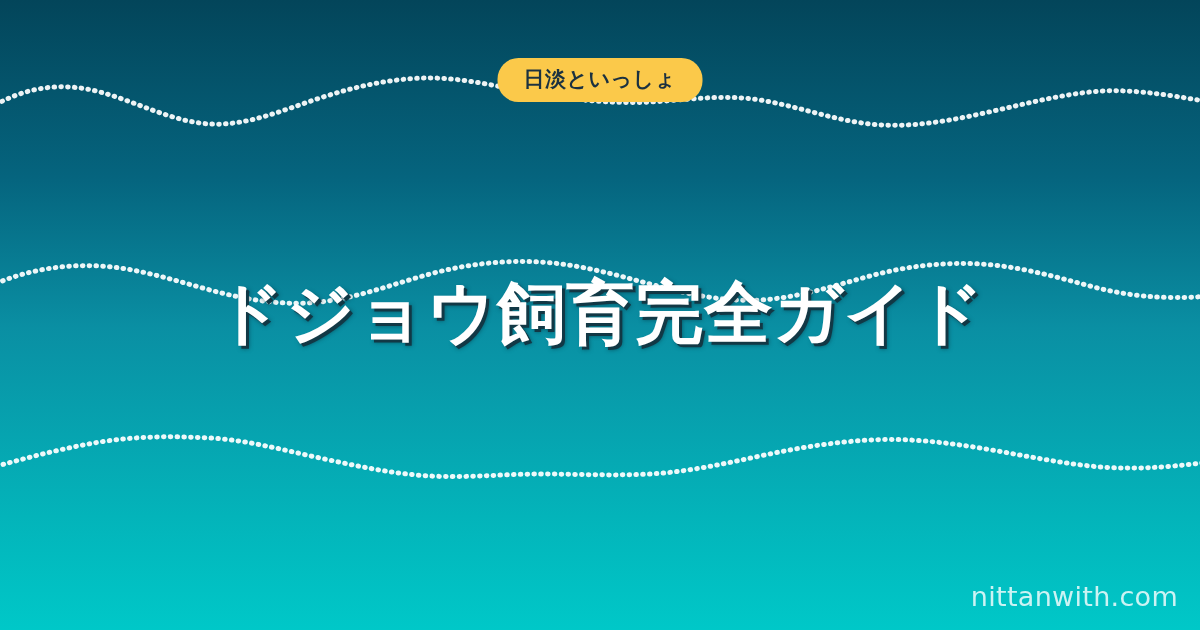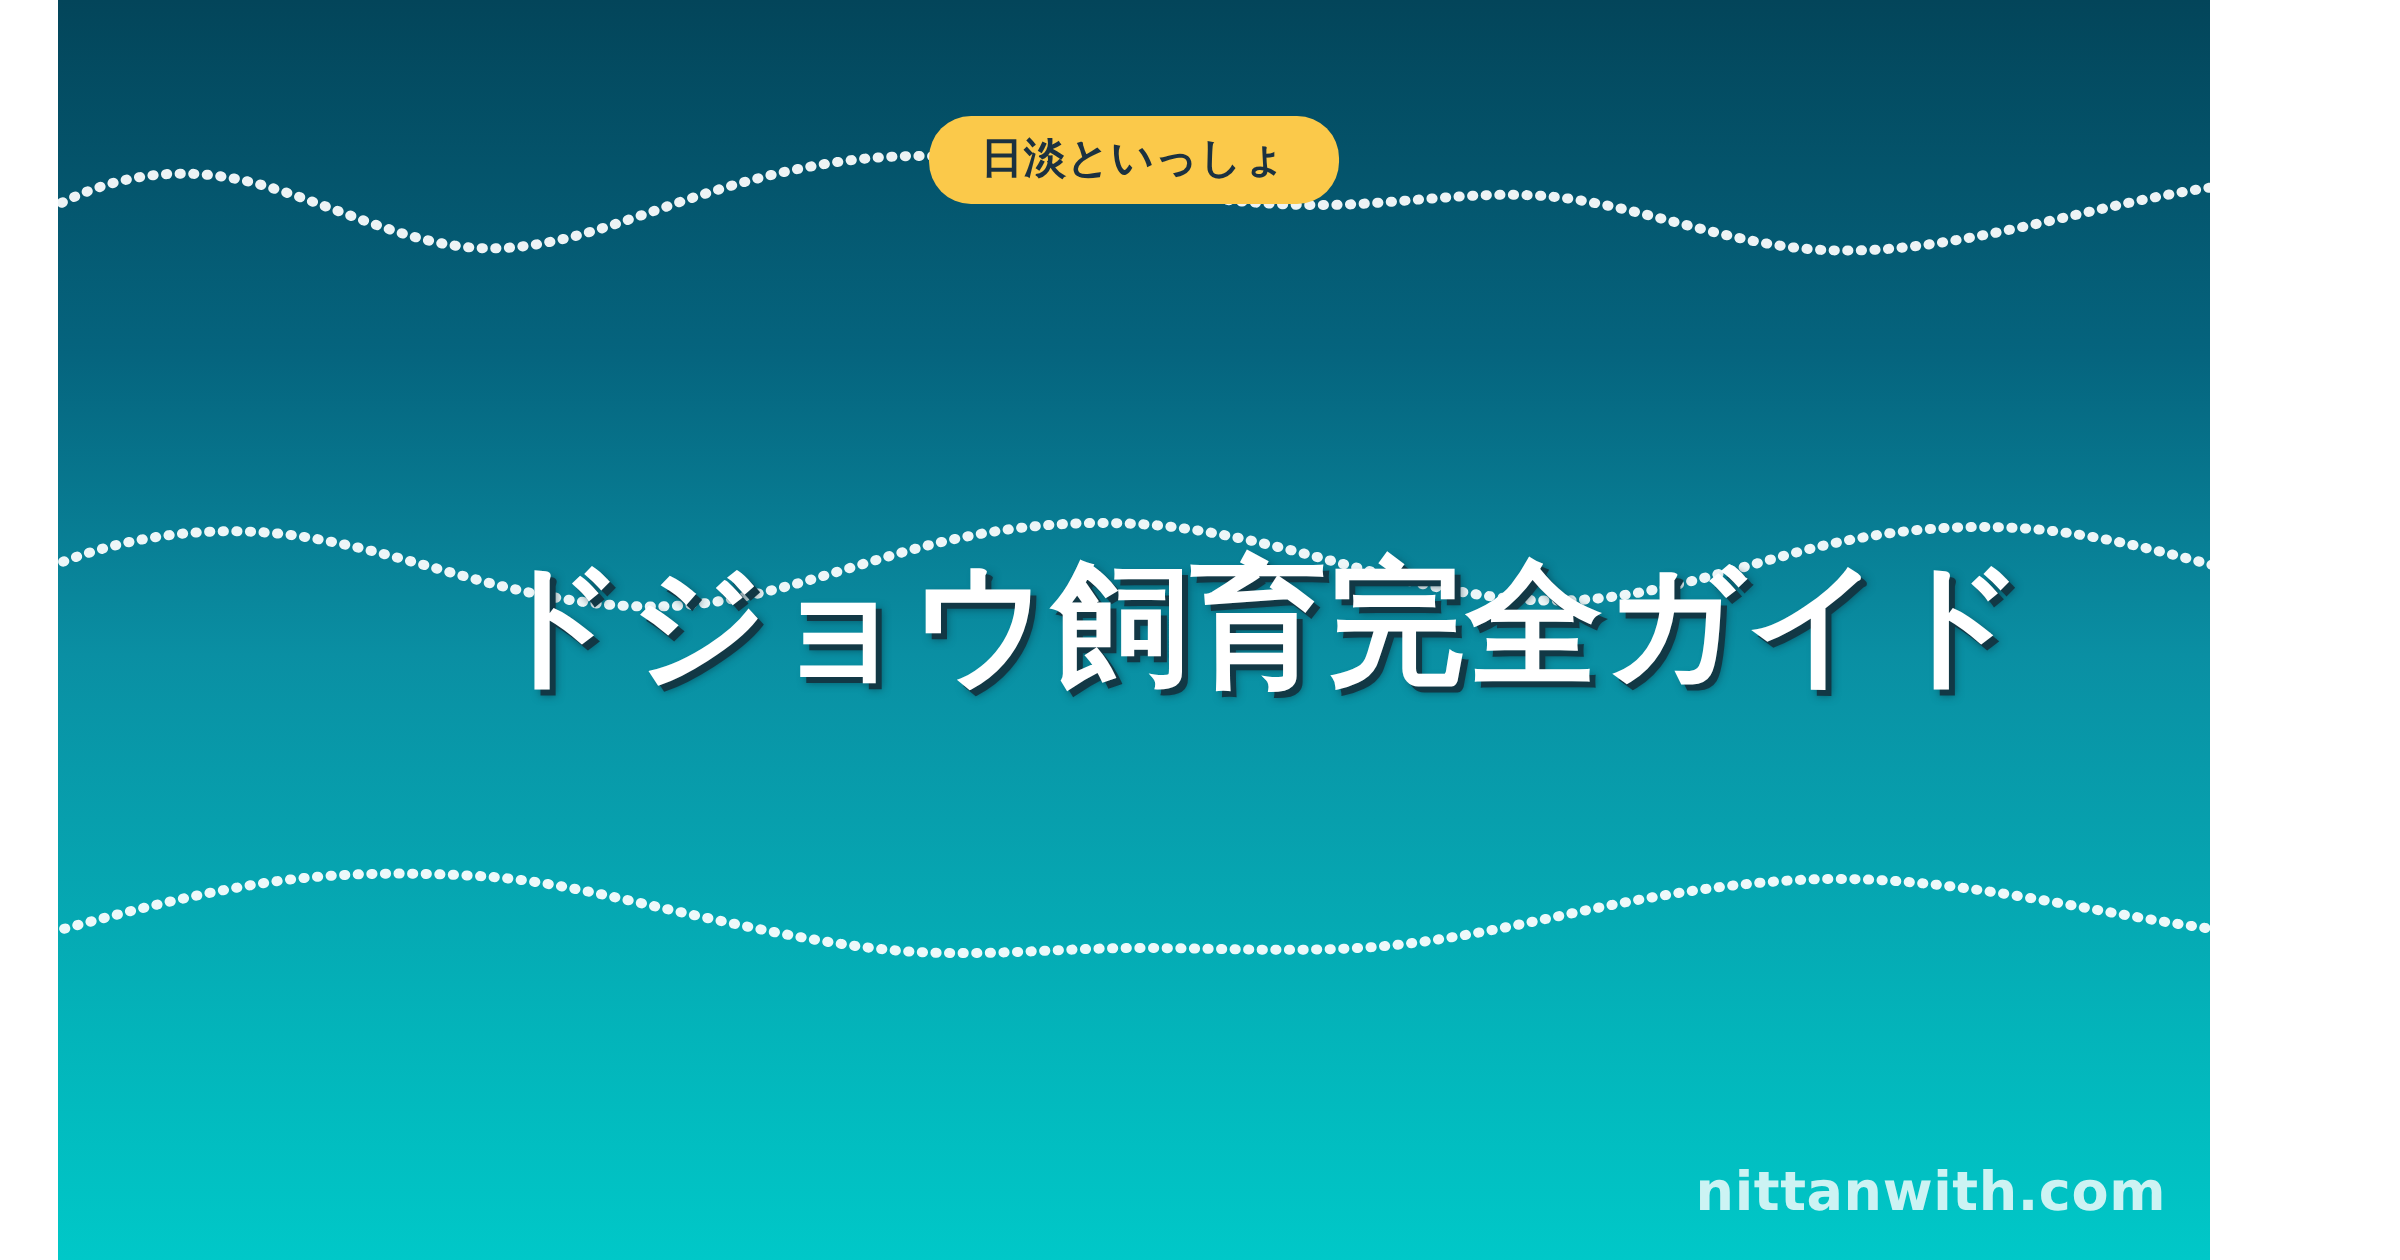--- a/index.html
+++ b/index.html
@@ -6,30 +6,29 @@
   * { margin:0; padding:0; box-sizing:border-box; }
   html, body {
     width:1200px; height:630px;
     background:#ffffff;
     font-family:"DejaVu Sans","Liberation Sans",sans-serif;
     overflow:hidden;
   }
 
   .ogp-card{
     position:relative;
-    width:1076px;
+    width:1200px;
     height:630px;
     overflow:hidden;
     background:linear-gradient(180deg,
       #03455a 0%,
       #05647e 28%,
       #0a8fa3 52%,
       #03b4ba 82%,
       #00c8c8 100%);
-    margin-left:29px;
   }
 
   
   .wave-layer{
     position:absolute;
     left:-10px;
     width:1220px;
     height:70px;
     pointer-events:none;
   }
@@ -88,21 +87,21 @@
     padding-bottom:6px;
   }
 
   
   .site-domain{
     position:absolute;
     right:22px;
     bottom:20px;
     color:rgba(255,255,255,.80);
     font-size:27px;
-    font-weight:bold;
+    font-weight:normal;
     letter-spacing:.3px;
     line-height:1;
     z-index:6;
   }
 </style>
 </head>
 <body>
 
 <div class="ogp-card">
 

